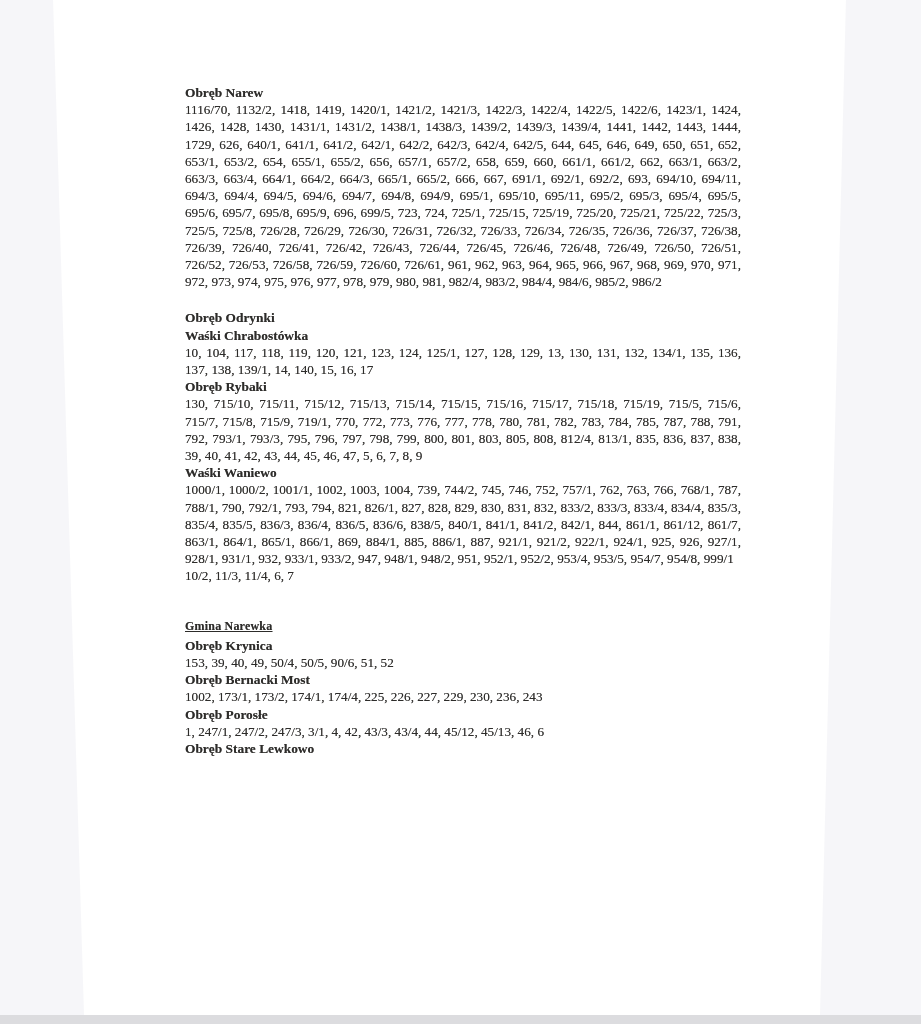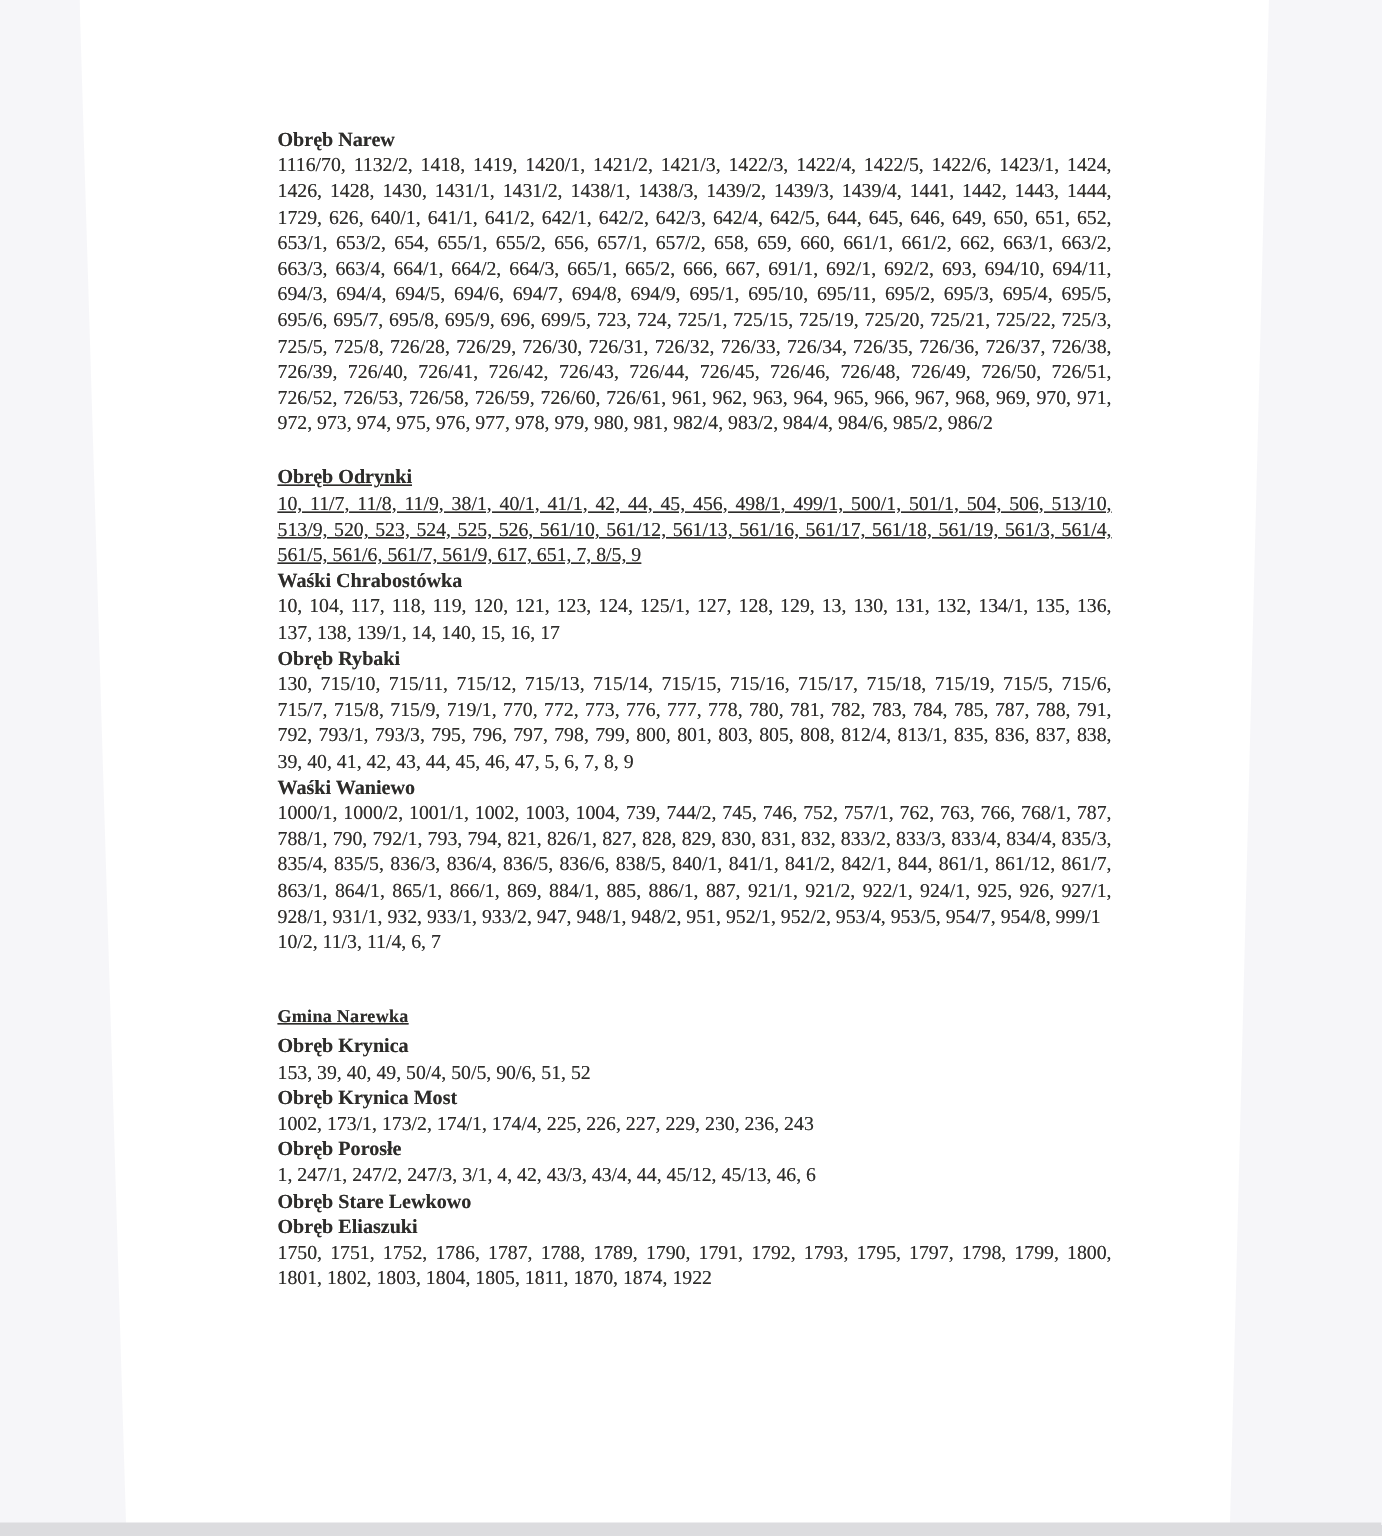--- a/index.html
+++ b/index.html
@@ -50,21 +50,21 @@
   .sec h3 {
     margin: 0;
     font-size: 13.4px;
     font-weight: bold;
     line-height: 17.2px;
   }
   .sec p {
     margin: 0;
     text-align: justify;
   }
-  .gap-top { margin-top: 19px; text-decoration: underline; }
+  .gap-top { margin-top: 19px; }
   .gmina-heading {
     margin: 32px 0 1px 0;
     font-size: 12px;
     font-weight: bold;
     text-decoration: underline;
     line-height: 19px;
     letter-spacing: 0.2px;
   }
 </style>
 </head>
@@ -76,21 +76,20 @@
 
   <div class="text-block">
 
     <section class="sec">
       <h3>Obręb Narew</h3>
       <p>1116/70, 1132/2, 1418, 1419, 1420/1, 1421/2, 1421/3, 1422/3, 1422/4, 1422/5, 1422/6, 1423/1, 1424, 1426, 1428, 1430, 1431/1, 1431/2, 1438/1, 1438/3, 1439/2, 1439/3, 1439/4, 1441, 1442, 1443, 1444, 1729, 626, 640/1, 641/1, 641/2, 642/1, 642/2, 642/3, 642/4, 642/5, 644, 645, 646, 649, 650, 651, 652, 653/1, 653/2, 654, 655/1, 655/2, 656, 657/1, 657/2, 658, 659, 660, 661/1, 661/2, 662, 663/1, 663/2, 663/3, 663/4, 664/1, 664/2, 664/3, 665/1, 665/2, 666, 667, 691/1, 692/1, 692/2, 693, 694/10, 694/11, 694/3, 694/4, 694/5, 694/6, 694/7, 694/8, 694/9, 695/1, 695/10, 695/11, 695/2, 695/3, 695/4, 695/5, 695/6, 695/7, 695/8, 695/9, 696, 699/5, 723, 724, 725/1, 725/15, 725/19, 725/20, 725/21, 725/22, 725/3, 725/5, 725/8, 726/28, 726/29, 726/30, 726/31, 726/32, 726/33, 726/34, 726/35, 726/36, 726/37, 726/38, 726/39, 726/40, 726/41, 726/42, 726/43, 726/44, 726/45, 726/46, 726/48, 726/49, 726/50, 726/51, 726/52, 726/53, 726/58, 726/59, 726/60, 726/61, 961, 962, 963, 964, 965, 966, 967, 968, 969, 970, 971, 972, 973, 974, 975, 976, 977, 978, 979, 980, 981, 982/4, 983/2, 984/4, 984/6, 985/2, 986/2</p>
     </section>
 
     <section class="sec gap-top">
       <h3>Obręb Odrynki</h3>
-      <p>10, 11/7, 11/8, 11/9, 38/1, 40/1, 41/1, 42, 44, 45, 456, 498/1, 499/1, 500/1, 501/1, 504, 506, 513/10, 513/9, 520, 523, 524, 525, 526, 561/10, 561/12, 561/13, 561/16, 561/17, 561/18, 561/19, 561/3, 561/4, 561/5, 561/6, 561/7, 561/9, 617, 651, 7, 8/5, 9</p>
     </section>
 
     <section class="sec">
       <h3>Waśki Chrabostówka</h3>
       <p>10, 104, 117, 118, 119, 120, 121, 123, 124, 125/1, 127, 128, 129, 13, 130, 131, 132, 134/1, 135, 136, 137, 138, 139/1, 14, 140, 15, 16, 17</p>
     </section>
 
     <section class="sec">
       <h3>Obręb Rybaki</h3>
       <p>130, 715/10, 715/11, 715/12, 715/13, 715/14, 715/15, 715/16, 715/17, 715/18, 715/19, 715/5, 715/6, 715/7, 715/8, 715/9, 719/1, 770, 772, 773, 776, 777, 778, 780, 781, 782, 783, 784, 785, 787, 788, 791, 792, 793/1, 793/3, 795, 796, 797, 798, 799, 800, 801, 803, 805, 808, 812/4, 813/1, 835, 836, 837, 838, 39, 40, 41, 42, 43, 44, 45, 46, 47, 5, 6, 7, 8, 9</p>
@@ -106,32 +105,28 @@
     </section>
 
     <h2 class="gmina-heading">Gmina Narewka</h2>
 
     <section class="sec">
       <h3>Obręb Krynica</h3>
       <p>153, 39, 40, 49, 50/4, 50/5, 90/6, 51, 52</p>
     </section>
 
     <section class="sec">
-      <h3>Obręb Krynica Most</h3>
+      <h3>Obręb Bernacki Most</h3>
       <p>1002, 173/1, 173/2, 174/1, 174/4, 225, 226, 227, 229, 230, 236, 243</p>
     </section>
 
     <section class="sec">
       <h3>Obręb Porosłe</h3>
       <p>1, 247/1, 247/2, 247/3, 3/1, 4, 42, 43/3, 43/4, 44, 45/12, 45/13, 46, 6</p>
     </section>
 
     <section class="sec">
       <h3>Obręb Stare Lewkowo</h3>
     </section>
 
-    <section class="sec">
-      <h3>Obręb Eliaszuki</h3>
-      <p>1750, 1751, 1752, 1786, 1787, 1788, 1789, 1790, 1791, 1792, 1793, 1795, 1797, 1798, 1799, 1800, 1801, 1802, 1803, 1804, 1805, 1811, 1870, 1874, 1922</p>
-    </section>
 
   </div>
 </div>
 
 </body></html>

